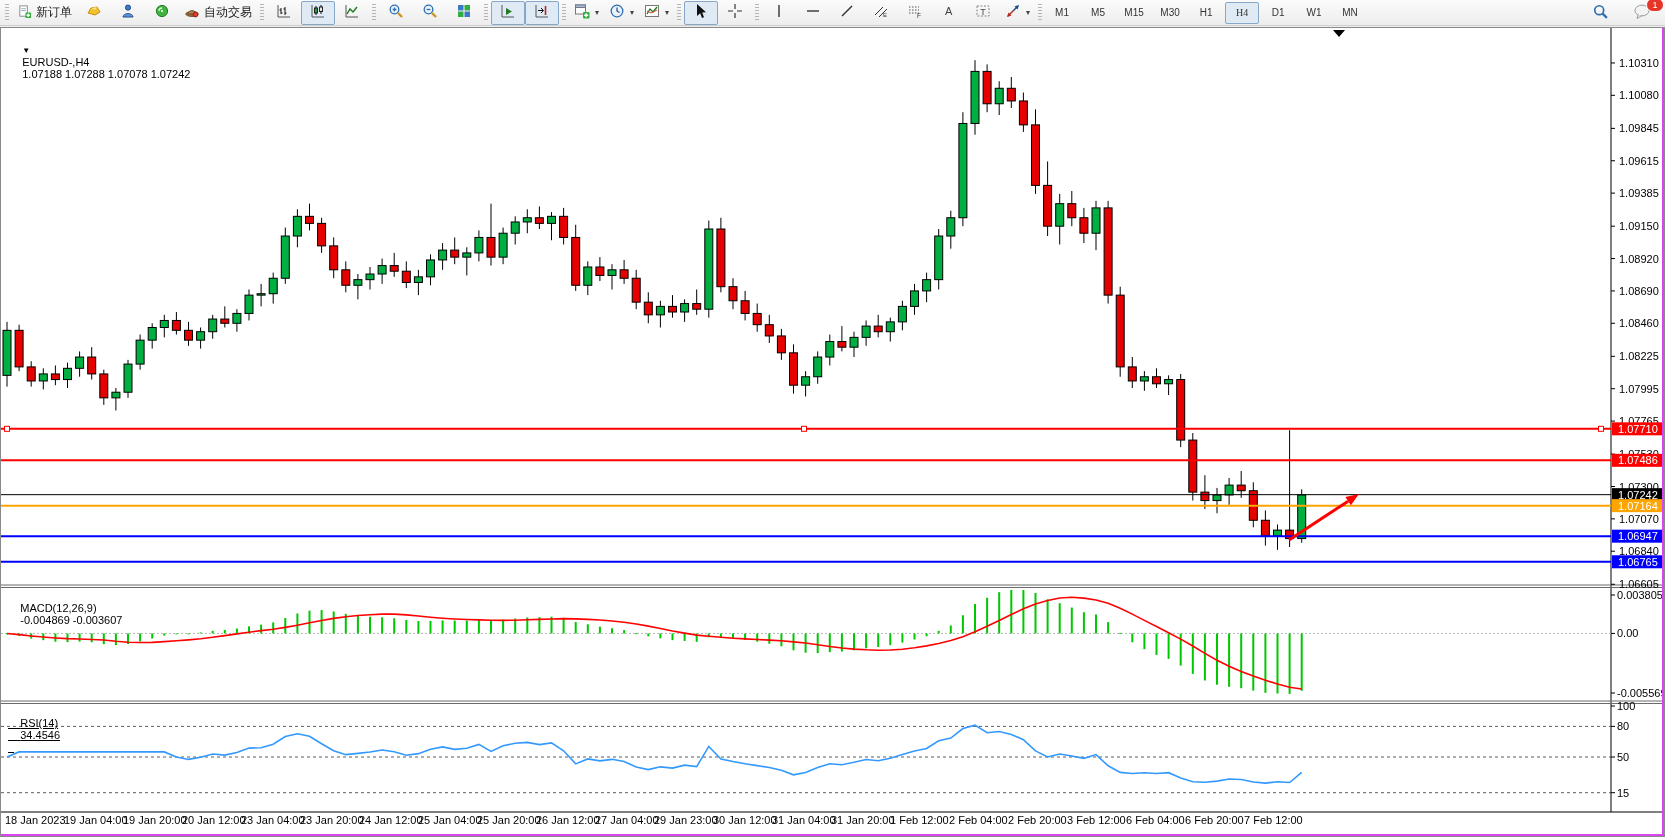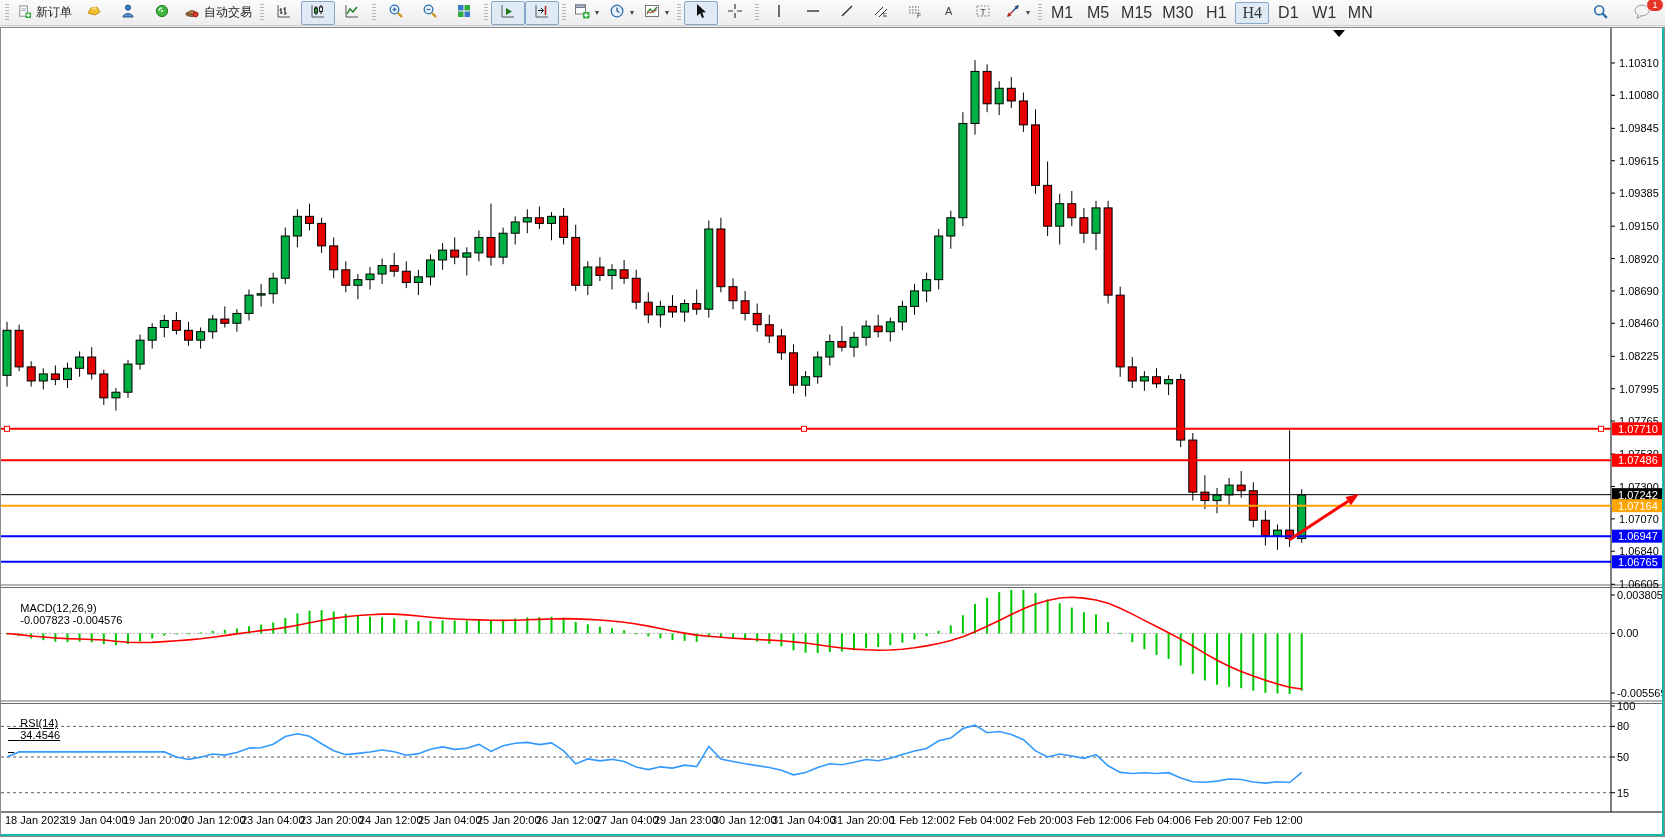--- a/index.html
+++ b/index.html
@@ -7,30 +7,30 @@
 
   
   .toolbar{position:absolute;top:0;left:0;width:1665px;height:26px;background:linear-gradient(#fbfbfb,#ededed);
     border-bottom:1px solid #cfcfcf;display:flex;align-items:center;padding:0 2px;box-sizing:border-box;}
   .tb-btn{height:22px;min-width:24px;display:flex;align-items:center;justify-content:center;gap:4px;
     border:1px solid transparent;border-radius:2px;padding:0 4px;font-size:12px;color:#1a1a1a;cursor:default;}
   .tb-btn.pressed{background:#dfeaf5;border-color:#86a7c8;}
   .tb-caret{font-size:8px;color:#444;margin-left:1px;}
   .grip{width:4px;height:18px;margin:0 3px;
     background:repeating-linear-gradient(180deg,#b5b5b5 0 1px,transparent 1px 3px);}
-  .tf-btn{height:20px;min-width:26px;font-size:16px;color:#333;display:flex;align-items:center;justify-content:center;
+  .tf-btn{height:20px;min-width:26px;font-size:10px;color:#333;display:flex;align-items:center;justify-content:center;
     border:1px solid transparent;border-radius:2px;padding:0 3px;}
   .tf-btn.pressed{background:#dfeaf5;border-color:#86a7c8;font-family:Liberation Serif, serif;}
   .toolbar-right{position:absolute;right:6px;top:0;height:26px;display:flex;align-items:center;gap:8px;}
   .badge{position:absolute;top:-4px;right:-6px;background:#e53528;color:#fff;font-size:9px;min-width:12px;height:12px;
     border-radius:7px;display:flex;align-items:center;justify-content:center;padding:0 2px;border:1px solid #fff;}
   .chat-wrap{position:relative;}
 
   
-  #chartwin{position:absolute;top:27px;left:0;width:1663px;height:808px;border:1px solid #8a8a8a;background:#14b8a6;}
+  #chartwin{position:absolute;top:27px;left:0;width:1663px;height:808px;border:1px solid #8a8a8a;background:#d946ef;}
   #cs{display:block;}
   .overlay{position:absolute;font-size:11px;color:#000;white-space:pre;pointer-events:none;}
   .ov-title{left:10px;top:32px;}
   .ov-macd{left:8px;top:590px;}
   .ov-rsi{left:8px;top:705px;text-decoration:underline;}
   svg text{font-family:"Liberation Sans",sans-serif;}
 </style>
 </head>
 <body>
 
@@ -774,21 +774,26 @@
           <text x="1125" y="796">6 Feb 04:00</text>
           <text x="1184" y="796">6 Feb 20:00</text>
           <text x="1243" y="796">7 Feb 12:00</text>
         </g>
         <line x1="1288" y1="512" x2="1347.1358287638834" y2="473.13931252659086" stroke="#FF0000" stroke-width="3"></line>
         <polygon points="1358,466 1349.8817181971876,477.31783992509725 1344.3899393305792,468.96078512808447" fill="#FF0000"></polygon>
         <polygon points="1332,2 1344,2 1338,9" fill="#000"></polygon>
       </svg>
   </div>
 
+  <div class="overlay ov-title">
+    <span style="font-size:8px;vertical-align:1px;">▼</span>
+    <span>EURUSD-,H4</span>&nbsp;
+    <span>1.07188 1.07288 1.07078 1.07242</span>
+  </div>
   <div class="overlay ov-macd">
     <span>MACD(12,26,9)</span>
-    <span>-0.007823 -0.004576</span>
+    <span>-0.004869 -0.003607</span>
   </div>
   <div class="overlay ov-rsi">
     <span>RSI(14)</span>
     <span>34.4546</span>
   </div>
 </div>
 
 </body></html>

